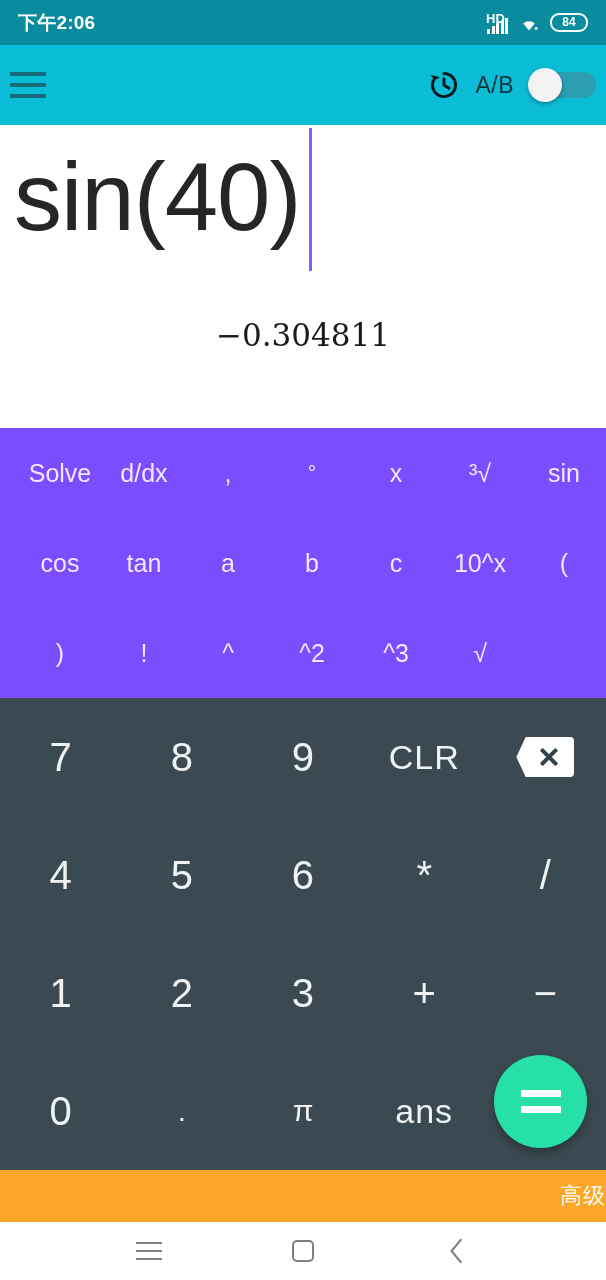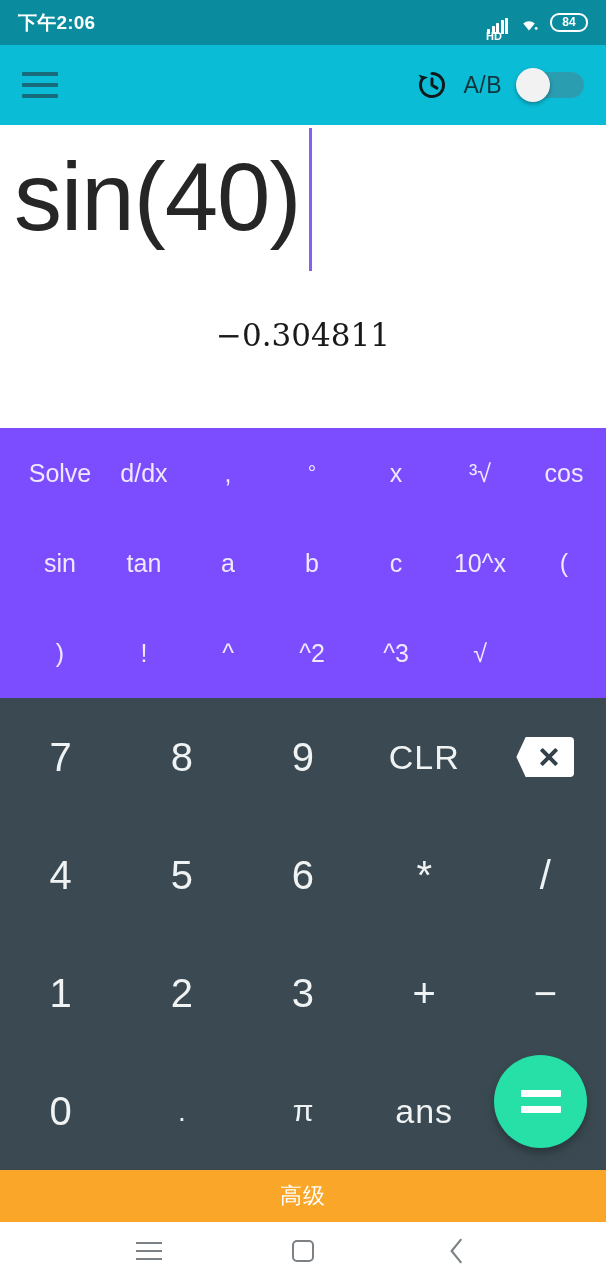--- a/index.html
+++ b/index.html
@@ -14,38 +14,38 @@
 
   
   .statusbar {
     height:45px; background:#0a8c9e; flex:0 0 45px;
     display:flex; align-items:center; justify-content:space-between;
     padding:0 18px; color:#ffffff;
   }
   .status-time { font-size:19px; font-weight:bold; letter-spacing:.2px; }
   .status-icons { display:flex; align-items:center; gap:10px; }
   .sig-wrap { position:relative; display:flex; align-items:flex-end; height:22px; }
-  .hd-label { font-size:11px; font-weight:bold; line-height:1; position:absolute; top:0px; left:0px;margin-top:19px; }
+  .hd-label { font-size:13px; font-weight:bold; line-height:1; position:absolute; top:0px; left:0px; }
   .bars { display:flex; align-items:flex-end; gap:1.5px; height:15px; margin-top:7px; margin-left:1px;}
   .bars i { width:3px; background:#ffffff; display:block; border-radius:.5px; }
   .bars i:nth-child(1){height:5px}.bars i:nth-child(2){height:8px}
   .bars i:nth-child(3){height:11px}.bars i:nth-child(4){height:14px}
   .bars i:nth-child(5){height:16px}
   .wifi { width:22px; height:18px; position:relative; }
   .battery {
     border:2px solid #ffffff; border-radius:9px; padding:0 7px;
     font-size:12px; font-weight:bold; line-height:15px; height:19px;
     display:flex; align-items:flex-start; justify-content:center; min-width:38px;
   }
 
   
   .appbar {
     height:80px; flex:0 0 80px; background:#0bbcd6;
     display:flex; align-items:center; justify-content:space-between;
-    padding:0 22px;
+    padding:0 10px;
   }
   .hamburger { width:36px; height:26px; display:flex; flex-direction:column; justify-content:space-between; cursor:pointer; }
   .hamburger span { display:block; height:4px; background:#176b7a; border-radius:1px; }
   .appbar-right { display:flex; align-items:center; gap:14px; }
   .hist-icon { width:34px; height:34px; }
   .ab-label { font-size:23px; color:#12343c; letter-spacing:.5px; }
   .switch { width:68px; height:34px; position:relative; display:flex; align-items:center; }
   .switch .track {
     position:absolute; right:0; width:56px; height:26px; border-radius:13px;
     background:#2a9db1;
@@ -116,21 +116,21 @@
     border-radius:50%; background:#26e0a8; cursor:pointer;
     display:flex; align-items:center; justify-content:center;
     box-shadow:0 5px 10px rgba(0,0,0,.30);
   }
   .fab i { display:block; width:40px; height:7px; background:#ffffff; border-radius:1px; }
   .fab .eq { display:flex; flex-direction:column; gap:9px; }
 
   
   .advbar {
     flex:0 0 52px; background:#faa629; display:flex;
-    align-items:center; justify-content:center; cursor:pointer;
+    align-items:center; justify-content:flex-end; cursor:pointer;
   }
   .advbar span { color:#ffffff; font-size:22px; letter-spacing:1px; }
 
   
   .navbar {
     flex:0 0 58px; background:#ffffff; display:flex;
     align-items:center; justify-content:center; gap:108px;
   }
   .nav-btn { width:46px; height:46px; display:flex; align-items:center; justify-content:center; cursor:pointer; }
   .nav-menu { display:flex; flex-direction:column; gap:6px; }
@@ -210,24 +210,24 @@
       <div class="fkey small">
         <span>°</span>
       </div>
       <div class="fkey">
         <span>x</span>
       </div>
       <div class="fkey">
         <span>³√</span>
       </div>
       <div class="fkey">
+        <span>sin</span>
+      </div>
+      <div class="fkey">
         <span>cos</span>
-      </div>
-      <div class="fkey">
-        <span>sin</span>
       </div>
       <div class="fkey">
         <span>tan</span>
       </div>
       <div class="fkey">
         <span>a</span>
       </div>
       <div class="fkey">
         <span>b</span>
       </div>

